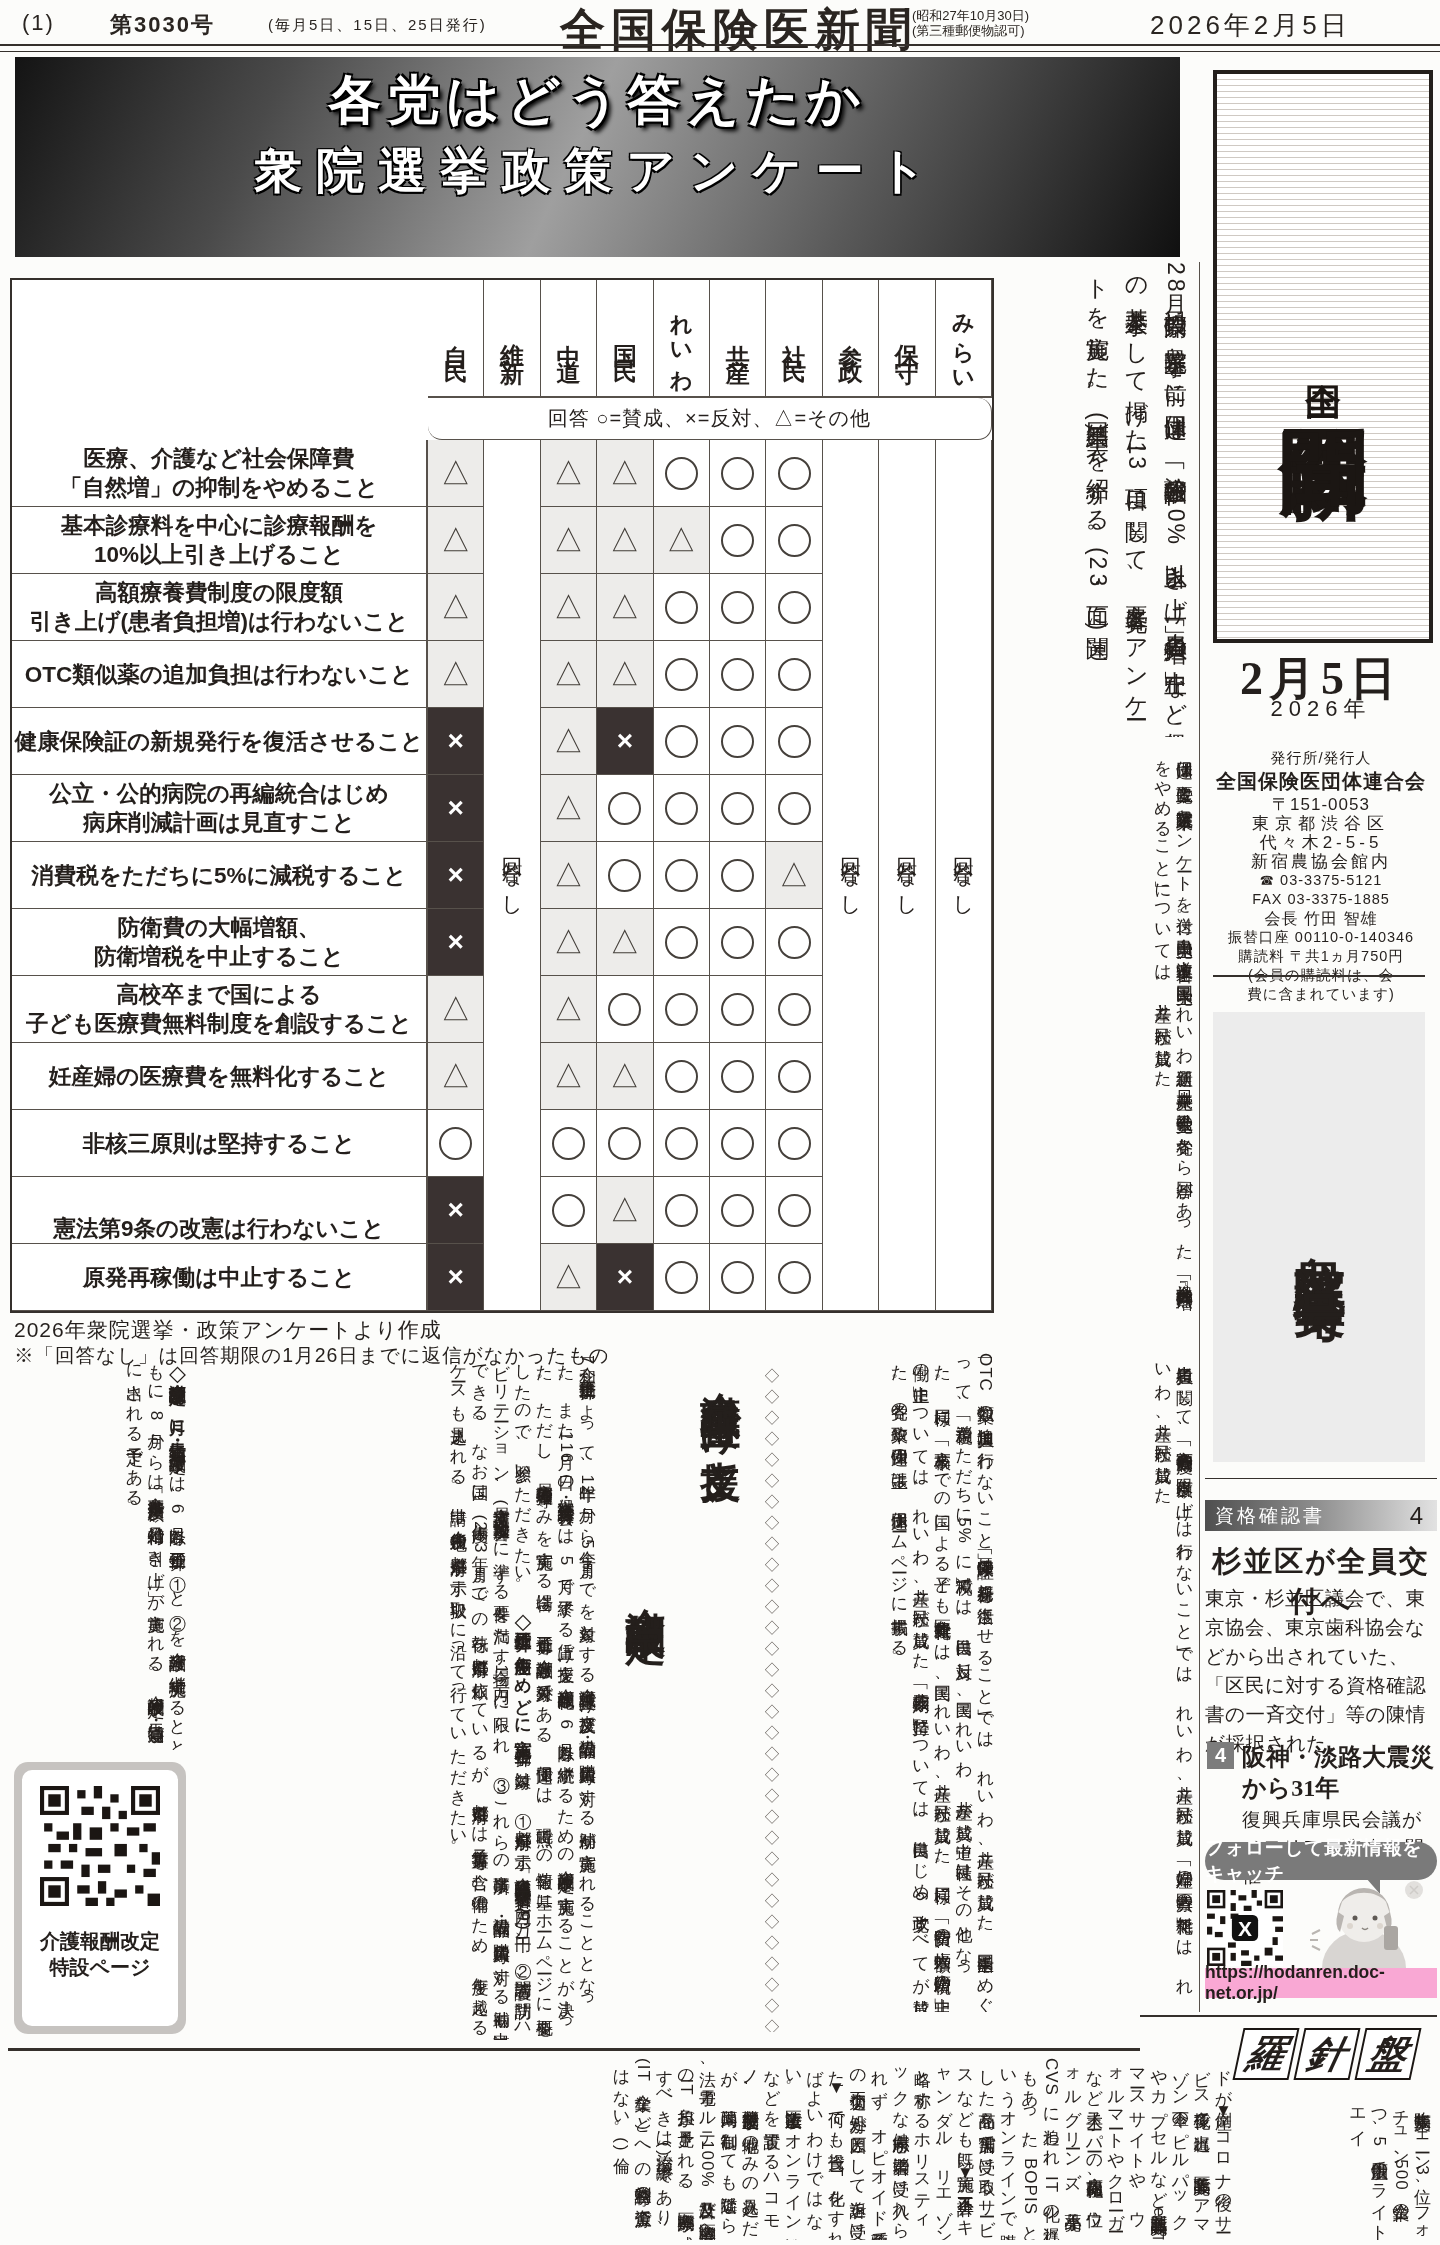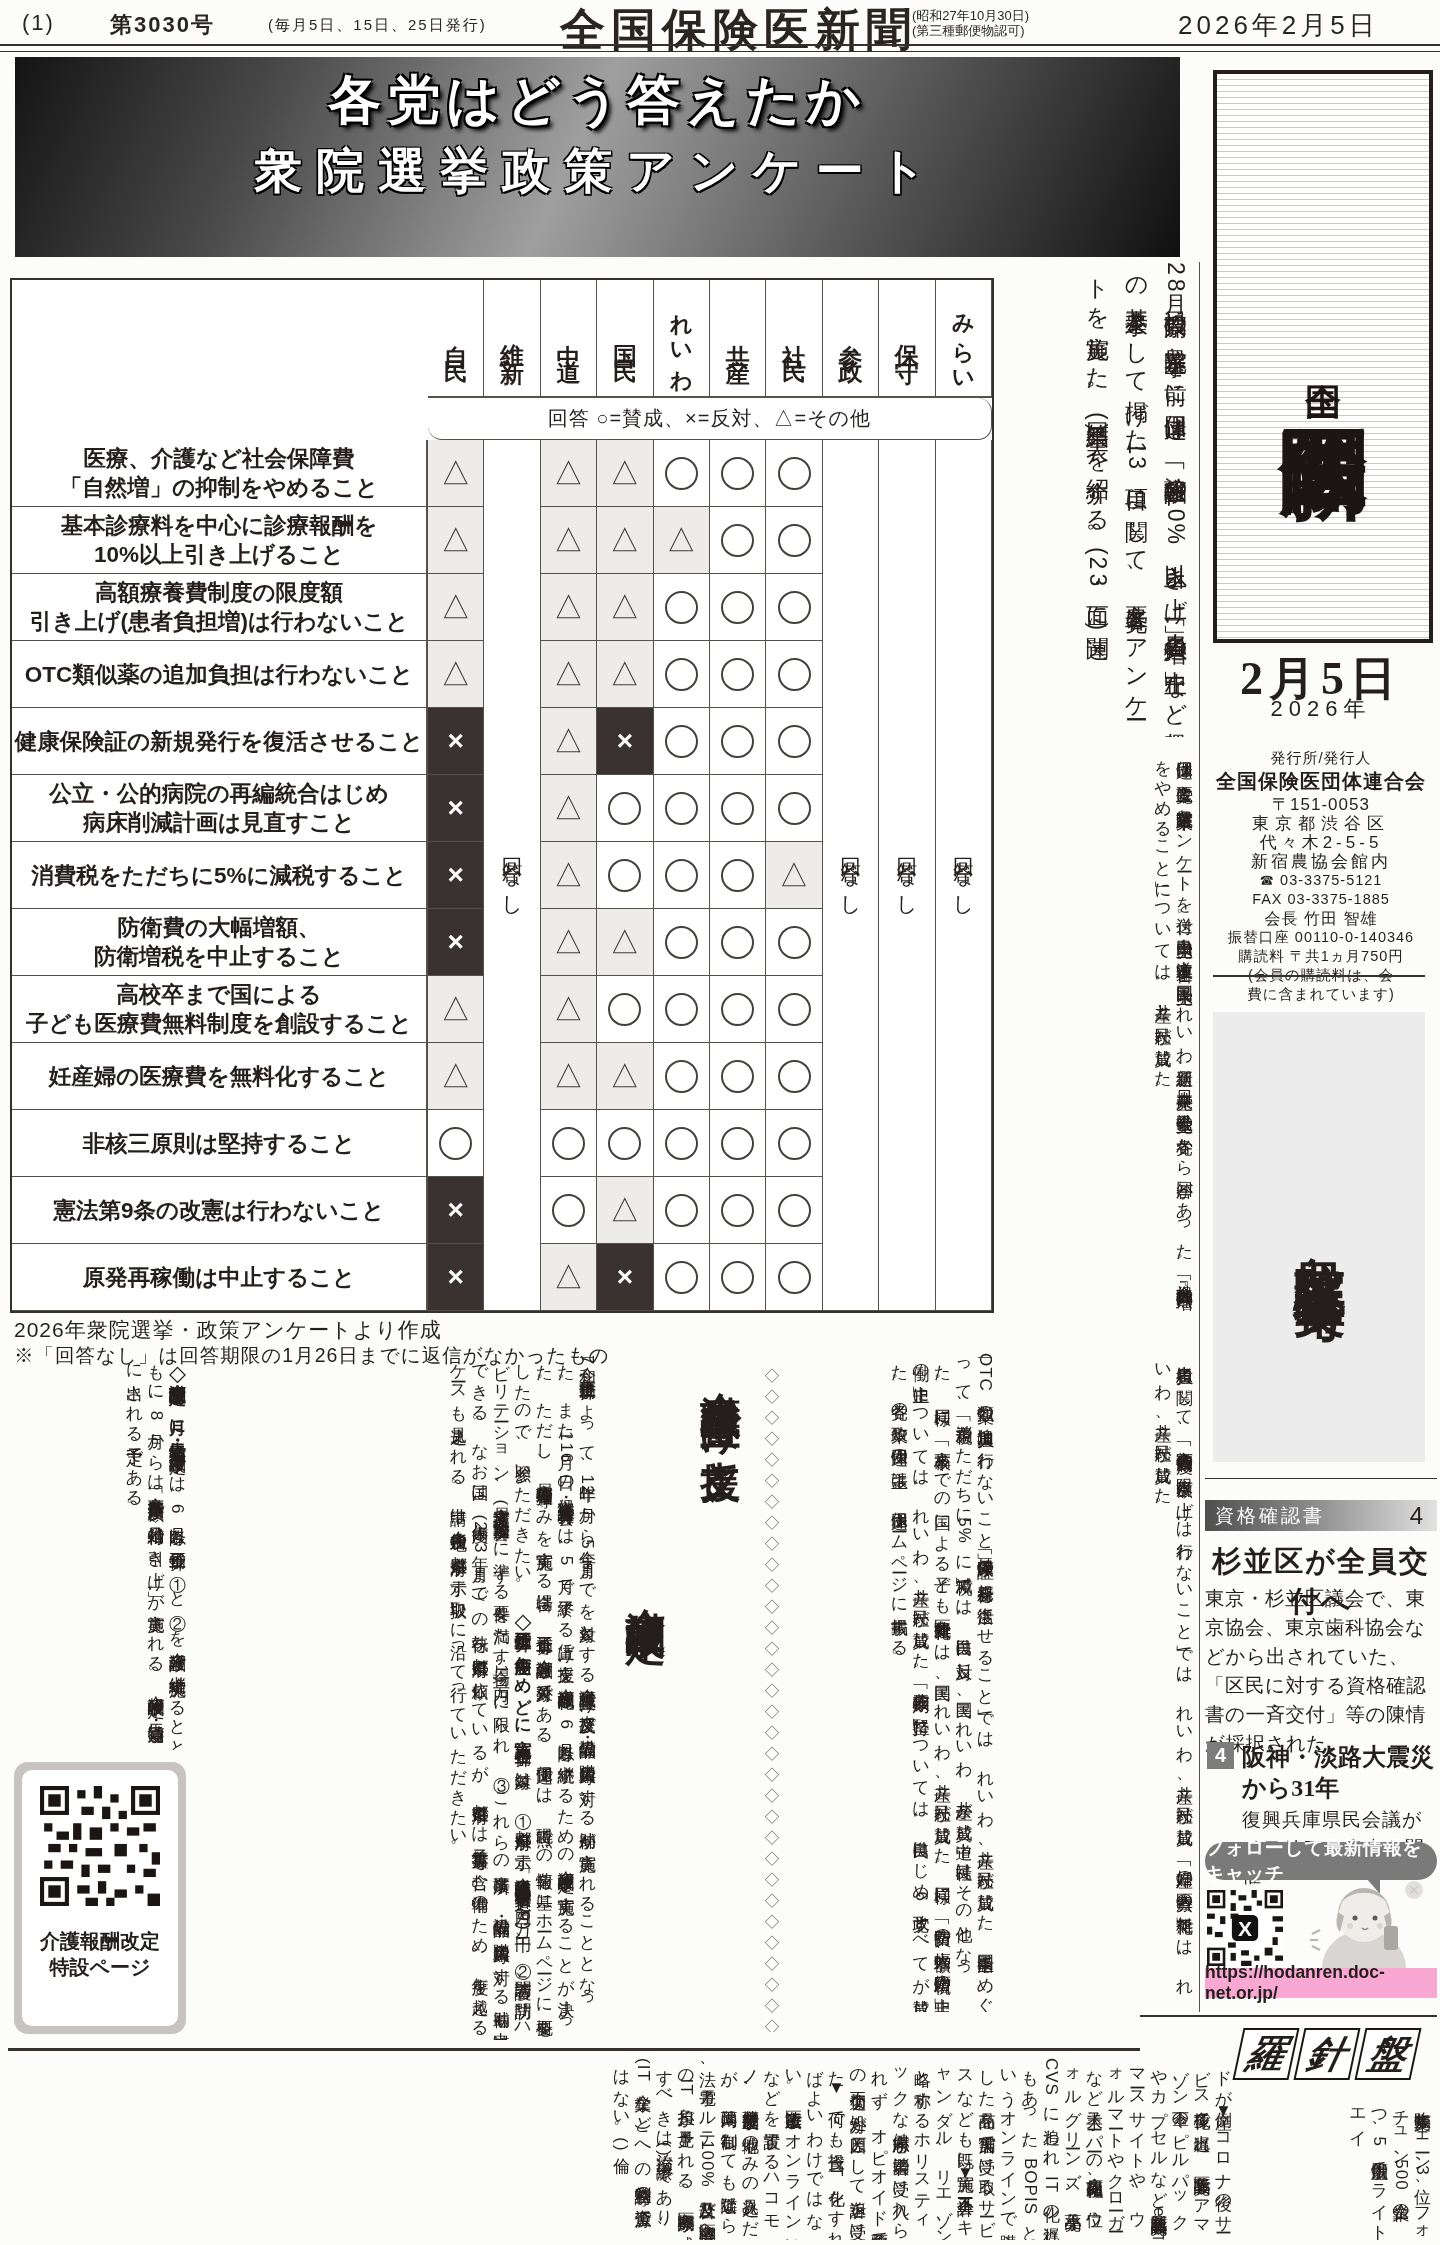--- a/index.html
+++ b/index.html
@@ -95,21 +95,21 @@
 <div id="page">
 
   <div class="hdr-item" style="left:22px;">(1)</div>
   <div class="hdr-item" style="left:110px;font-weight:bold;">第3030号</div>
   <div class="hdr-item hdr-freq" style="left:268px;">(毎月5日、15日、25日発行)</div>
   <div class="hdr-item hdr-paper" style="left:560px;">全国保険医新聞</div>
   <div class="hdr-item hdr-cert" style="left:912px;top:8px;">
     <div>(昭和27年10月30日)</div>
     <div>(第三種郵便物認可)</div>
   </div>
-  <div class="hdr-item hdr-date" style="left:1178px;">2026年2月5日</div>
+  <div class="hdr-item hdr-date" style="left:1150px;">2026年2月5日</div>
   <div class="hline" style="left:0;top:44px;width:1440px;height:2px;"></div>
   <div class="hline" style="left:0;top:51px;width:1440px;height:1px;"></div>
 
   <div id="banner" class="abs">
     <div class="t1">各党はどう答えたか</div>
     <div class="t2">衆院選挙政策アンケート</div>
   </div>
 
   <div id="survey" class="abs">
       <div class="th-p" style="grid-area: 1 / 2; border-bottom-width: 2px;">自民</div>
@@ -353,21 +353,21 @@
       </div>
       <div class="m-o" style="grid-area: 13 / 6;">
         <div class="circ"></div>
       </div>
       <div class="m-o" style="grid-area: 13 / 7;">
         <div class="circ"></div>
       </div>
       <div class="m-o" style="grid-area: 13 / 8;">
         <div class="circ"></div>
       </div>
-      <div class="qcell" style="grid-area: 14 / 1;">
+      <div class="qcell" style="grid-area: 14 / 1; justify-content: flex-end;">
         <div>憲法第9条の改憲は行わないこと</div>
       </div>
       <div class="m-x" style="grid-area: 14 / 2;">
         <span>×</span>
       </div>
       <div class="m-o" style="grid-area: 14 / 4;">
         <div class="circ"></div>
       </div>
       <div class="m-tri" style="grid-area: 14 / 5;">
         <span>△</span>

